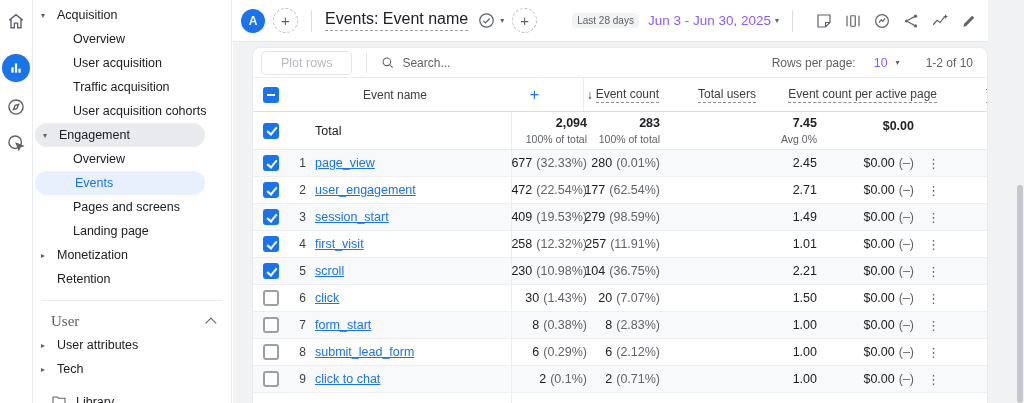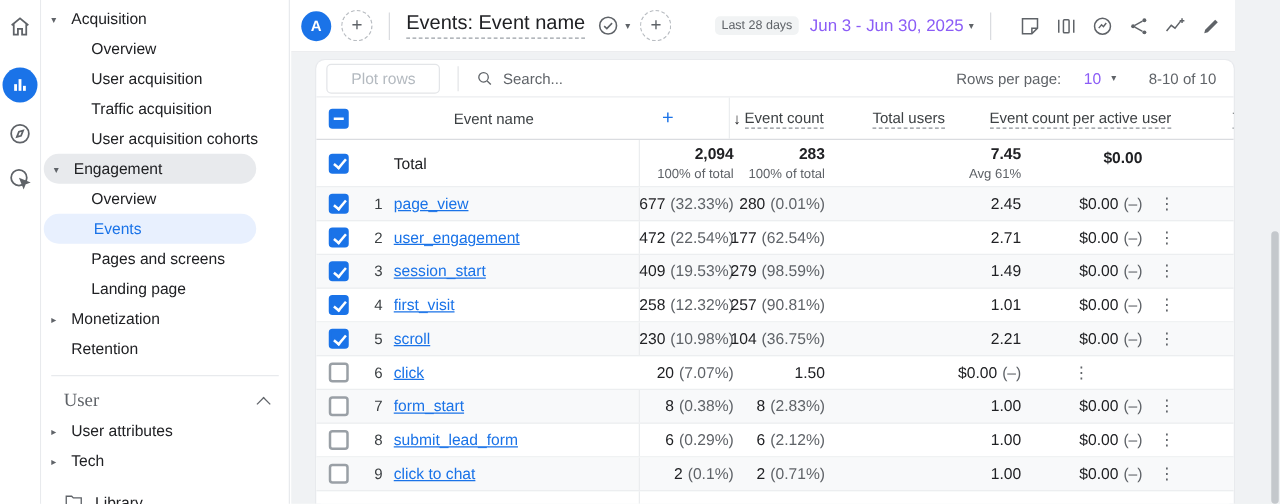--- a/index.html
+++ b/index.html
@@ -273,41 +273,41 @@
       <div class="search-wrap">
         <svg width="14" height="14" viewBox="0 0 24 24">
             <circle cx="10" cy="10" r="6.5"></circle>
             <path d="M15 15 L20 20"></path>
           </svg>
         <input class="search-input" type="text" placeholder="Search..." style="">
       </div>
       <span class="rpp-label">Rows per page:</span>
       <span class="rpp-value">10</span>
       <span class="rpp-caret">▾</span>
-      <span class="pag">8-10 of 10</span>
+      <span class="pag">1-2 of 10</span>
     </div>
 
     <div class="grid-row thead">
       <div class="cell c-cb">
           <span class="cbx ind"></span>
         </div>
       <div class="cell c-num"></div>
       <div class="cell c-name th-name-cell">
         <span class="th-name">Event name</span>
         <span class="add-col">+</span>
       </div>
       <div class="cell m bl">
         <span class="sort-arr">↓</span>
         <span class="th-label">Event count</span>
       </div>
       <div class="cell m">
           <span class="th-label">Total users</span>
         </div>
       <div class="cell m">
-          <span class="th-label">Event count per active user</span>
+          <span class="th-label">Event count per active page</span>
         </div>
       <div class="cell m">
           <span class="th-label">Total revenue</span>
         </div>
       <div class="cell"></div>
         <div class="cell"></div>
     </div>
 
     <div class="grid-row trow-total">
       <div class="cell c-cb">
@@ -323,21 +323,21 @@
         </div>
       <div class="cell m">
           <div class="tv">
         <span class="tv-main">283</span>
         <span class="tv-sub">100% of total</span>
       </div>
         </div>
       <div class="cell m">
           <div class="tv">
         <span class="tv-main">7.45</span>
-        <span class="tv-sub">Avg 61%</span>
+        <span class="tv-sub">Avg 0%</span>
       </div>
         </div>
       <div class="cell m">
           <div class="tv" style="justify-content:flex-start;padding-top:7px;">
         <span class="tv-main">$0.00</span>
       </div>
         </div>
       <div class="cell"></div>
         <div class="cell"></div>
     </div>
@@ -428,21 +428,21 @@
     <div class="cell c-num">4</div>
     <div class="cell c-name">
             <span class="evlink">first_visit</span>
           </div>
     <div class="cell m bl">
       <span class="val-main">258</span>
       <span class="val-pct">(12.32%)</span>
     </div>
     <div class="cell m">
       <span class="val-main">257</span>
-      <span class="val-pct">(90.81%)</span>
+      <span class="val-pct">(11.91%)</span>
     </div>
     <div class="cell m">
             <span class="val-main">1.01</span>
           </div>
     <div class="cell m">
       <span class="val-main">$0.00</span>
       <span class="rev-note">(–)</span>
     </div>
     <div class="cell c-menu">⋮</div>
     <div class="cell"></div>
@@ -474,20 +474,24 @@
     <div class="cell"></div>
   </div>
         <div class="grid-row drow">
     <div class="cell c-cb">
             <span class="cbx"></span>
           </div>
     <div class="cell c-num">6</div>
     <div class="cell c-name">
             <span class="evlink">click</span>
           </div>
+    <div class="cell m bl">
+      <span class="val-main">30</span>
+      <span class="val-pct">(1.43%)</span>
+    </div>
     <div class="cell m">
       <span class="val-main">20</span>
       <span class="val-pct">(7.07%)</span>
     </div>
     <div class="cell m">
             <span class="val-main">1.50</span>
           </div>
     <div class="cell m">
       <span class="val-main">$0.00</span>
       <span class="rev-note">(–)</span>

